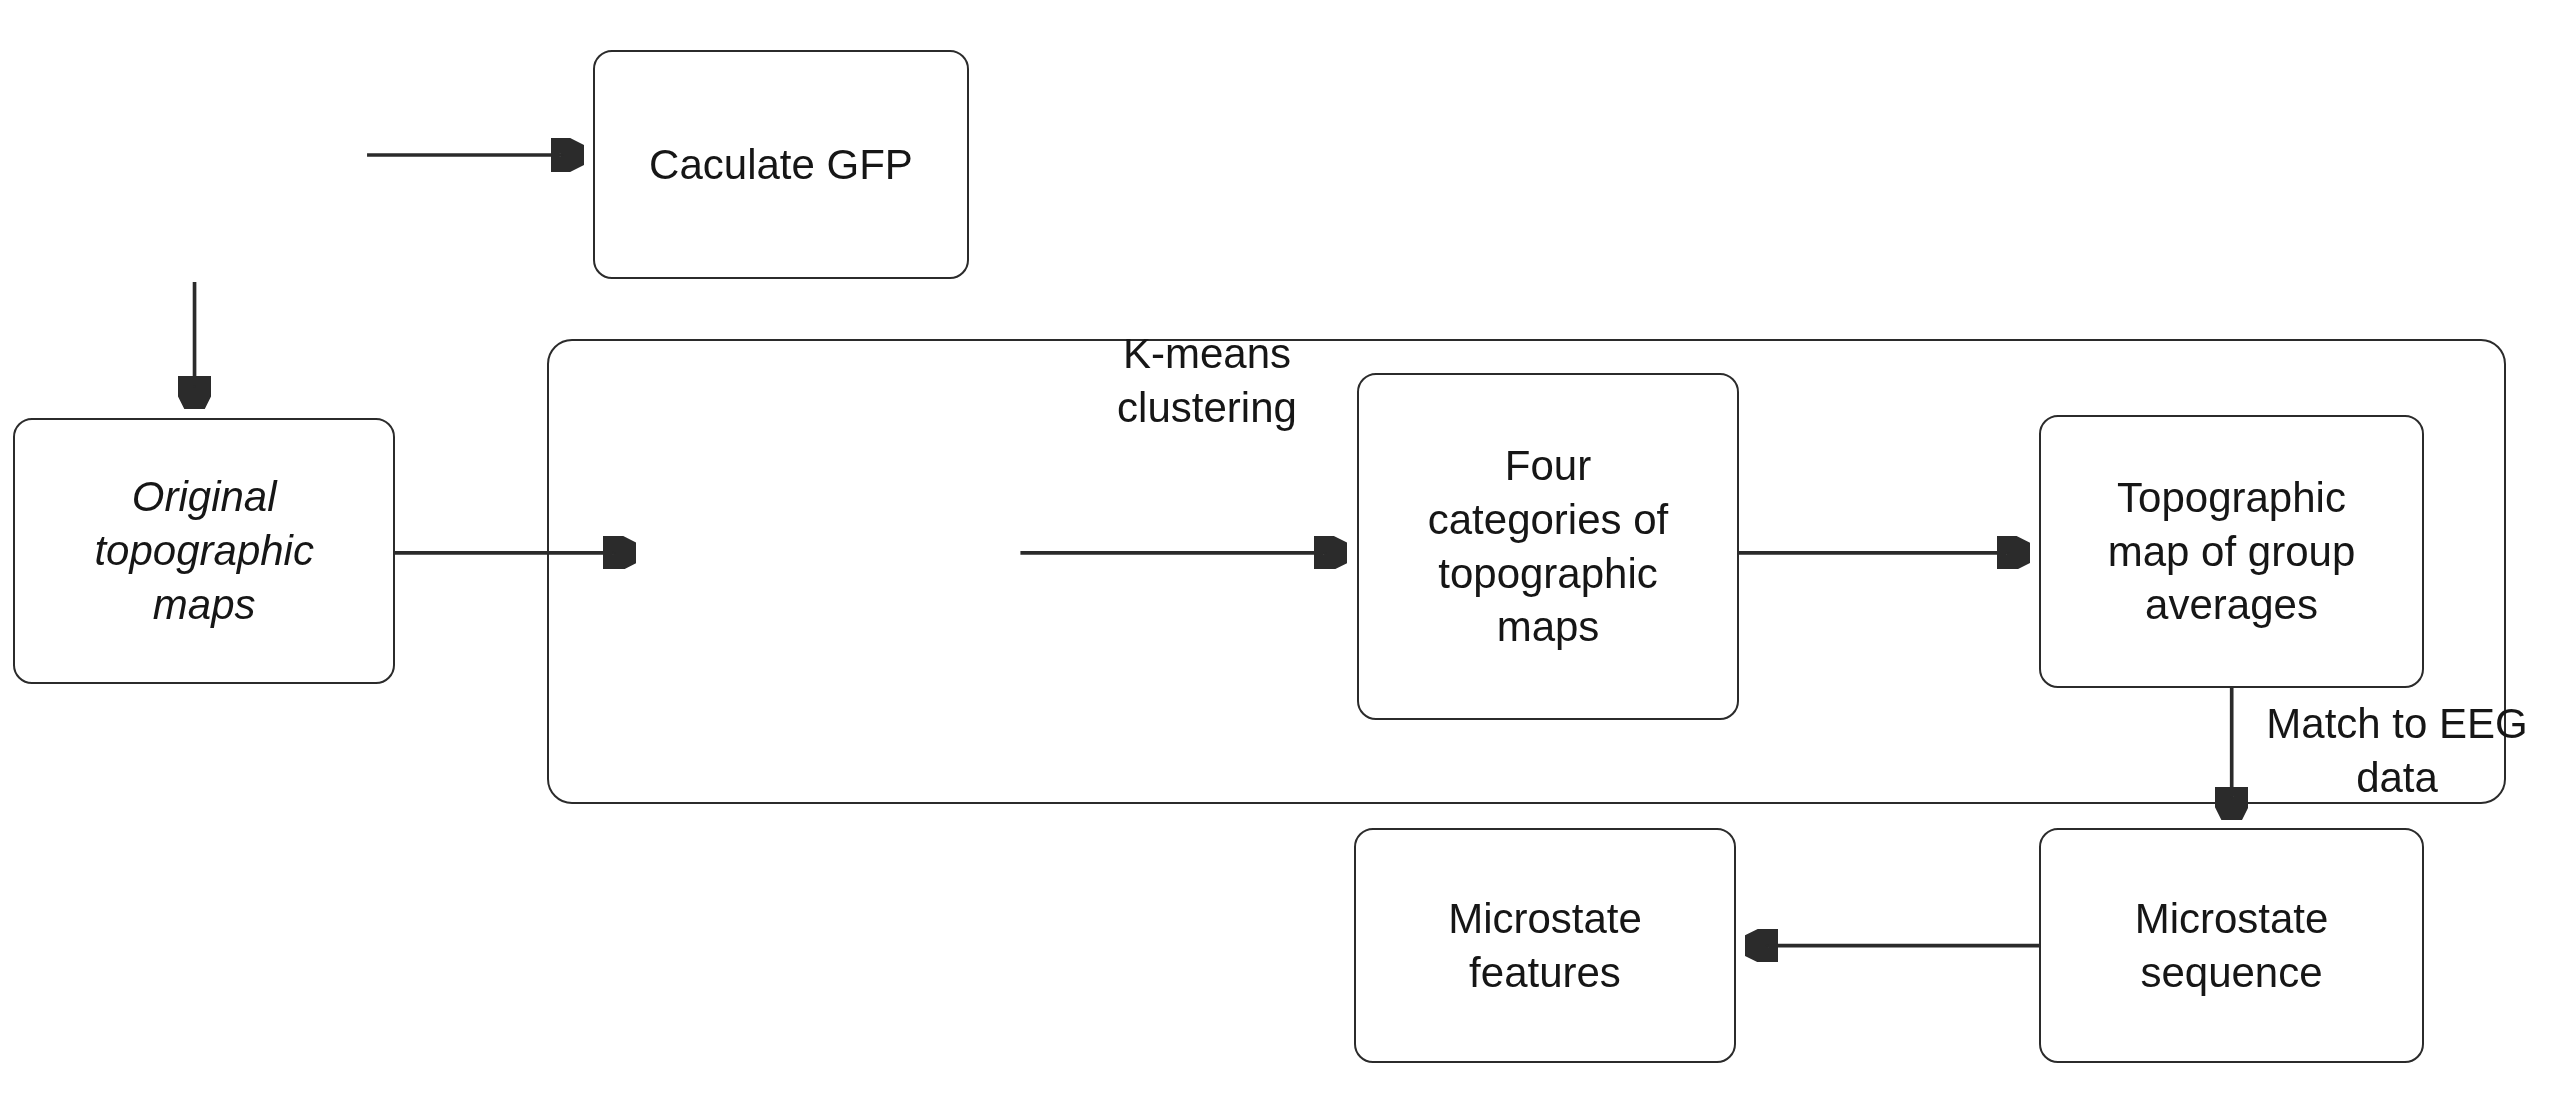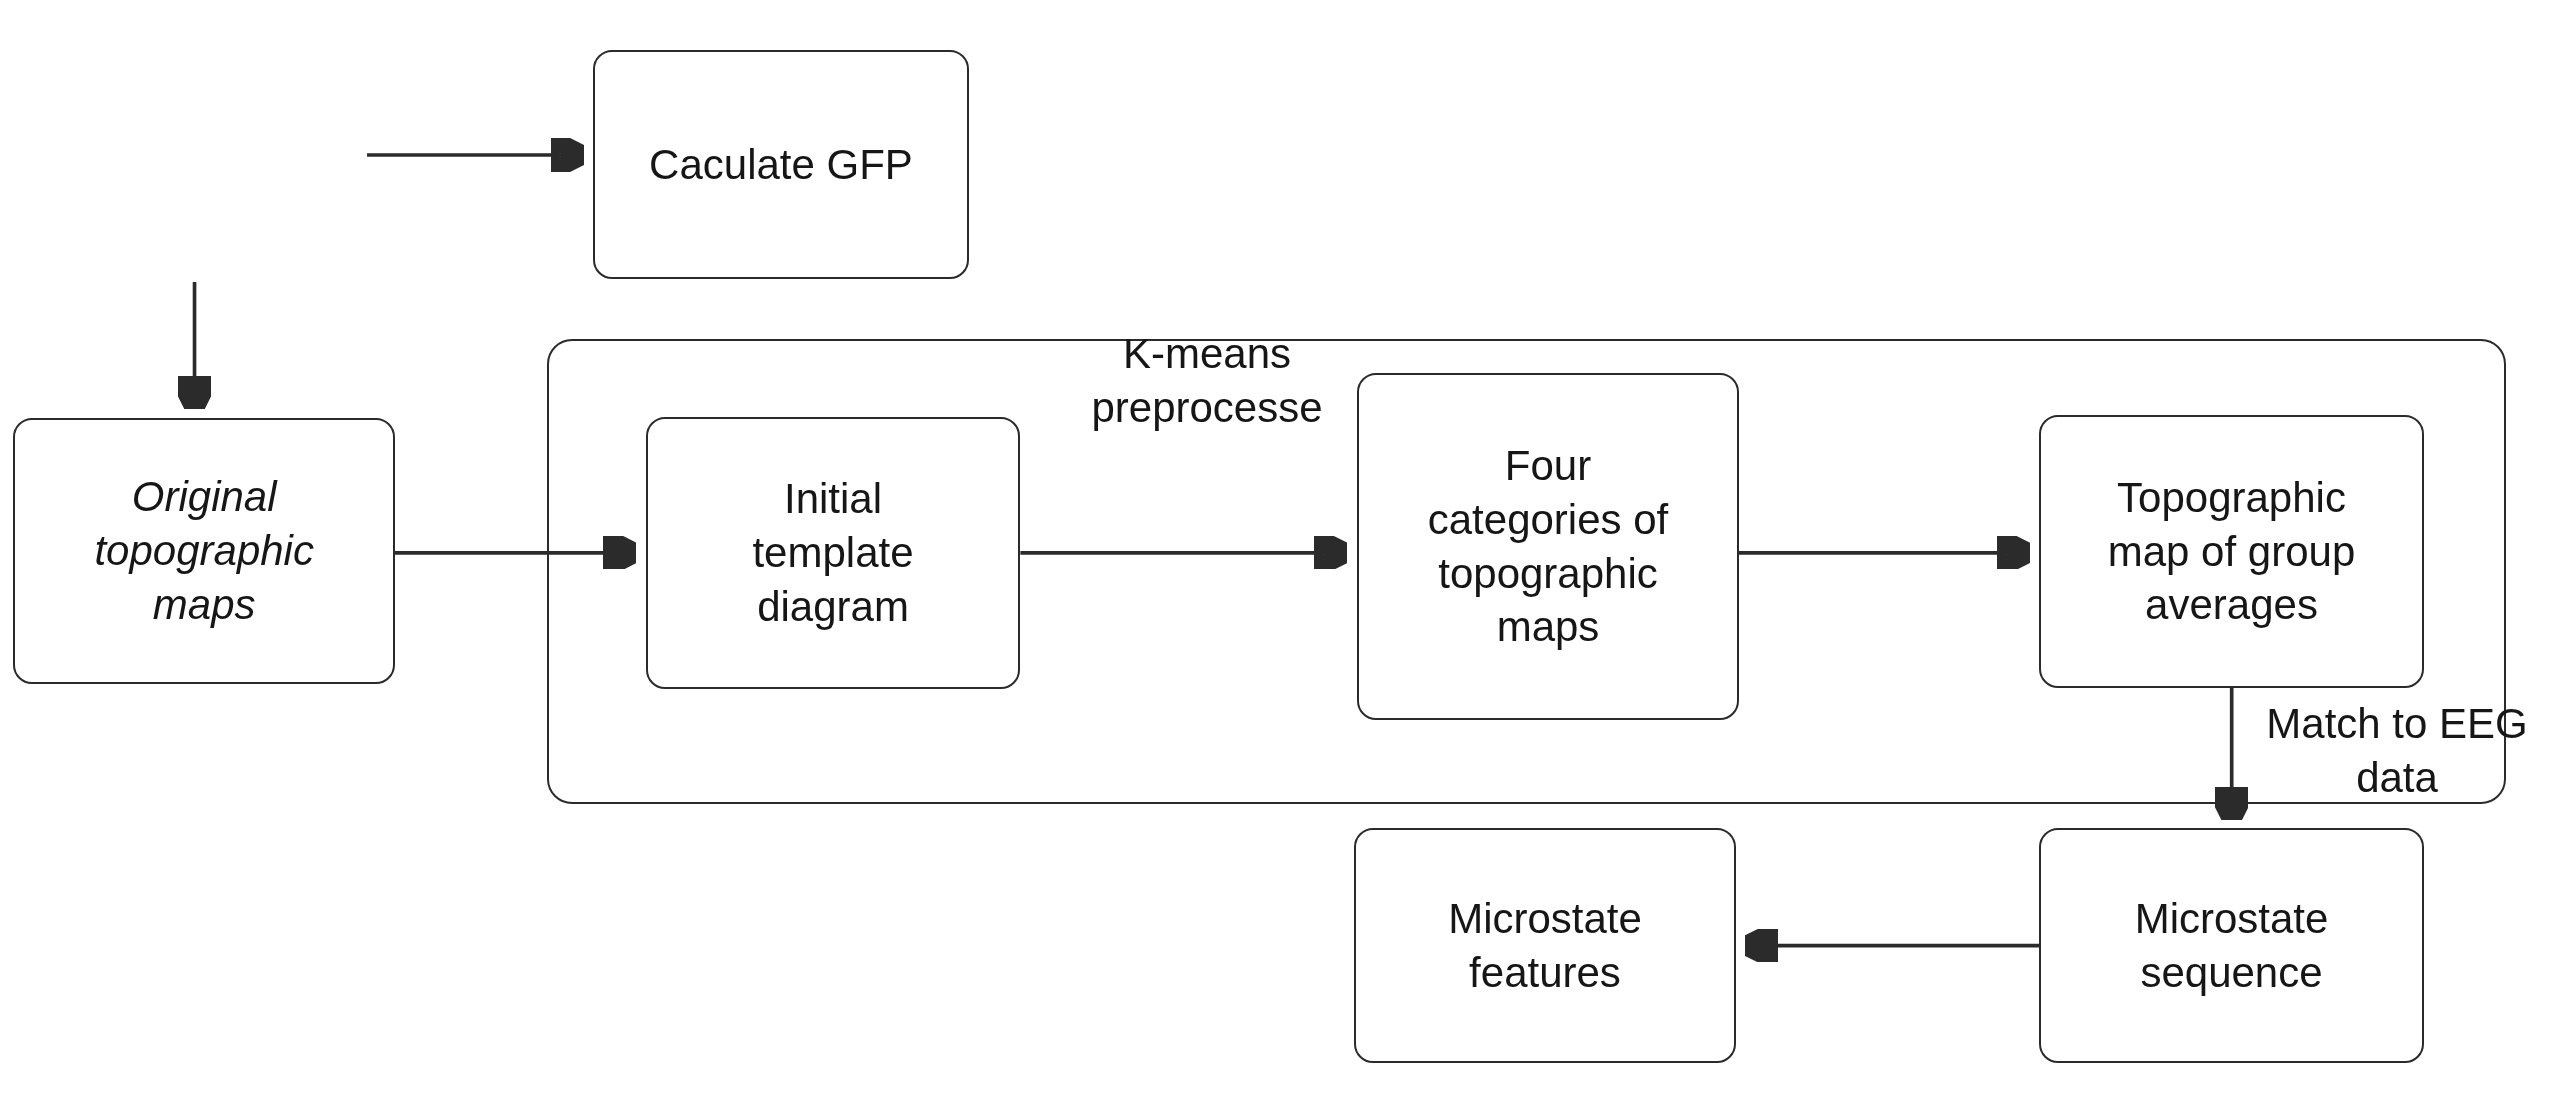--- a/index.html
+++ b/index.html
@@ -115,25 +115,20 @@
   </svg>
 
   <div class="node" id="node-1" style="left: 593px; top: 50px; width: 376px; height: 229px;">
     <span class="label">Caculate GFP</span>
   </div>
   <div class="node" id="node-2" style="left: 13.2px; top: 418px; width: 382px; height: 266px; font-style: italic;">
     <span class="label">Original
 topographic
 maps</span>
   </div>
-  <div class="node" id="node-3" style="left: 646px; top: 417px; width: 374px; height: 272px;">
-    <span class="label">Initial
-template
-diagram</span>
-  </div>
   <div class="node" id="node-4" style="left: 1357px; top: 373px; width: 382px; height: 347px;">
     <span class="label">Four
 categories of
 topographic
 maps</span>
   </div>
   <div class="node" id="node-5" style="left: 2039px; top: 415px; width: 385px; height: 273px;">
     <span class="label">Topographic
 map of group
 averages</span>
@@ -141,18 +136,18 @@
   <div class="node" id="node-6" style="left: 1354px; top: 828px; width: 382px; height: 235px;">
     <span class="label">Microstate
 features</span>
   </div>
   <div class="node" id="node-7" style="left: 2039px; top: 828px; width: 385px; height: 235px;">
     <span class="label">Microstate
 sequence</span>
   </div>
 
   <div class="free-label" id="free-0" style="left: 1060px; top: 327px; width: 294px;">K-means
-preprocesse</div>
+clustering</div>
   <div class="free-label" id="free-1" style="left: 2217px; top: 697px; width: 360px;">Match to EEG
 data</div>
 
 </div>
 
 
 </body></html>

